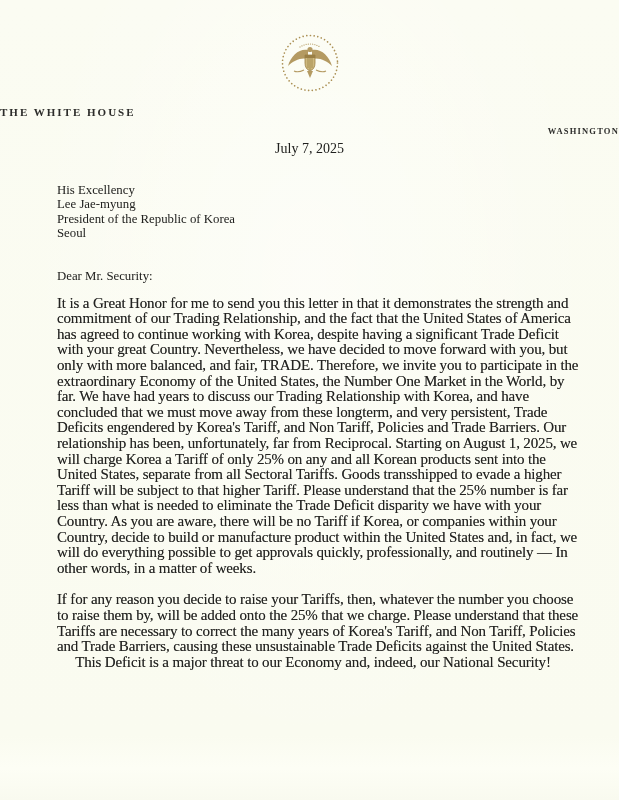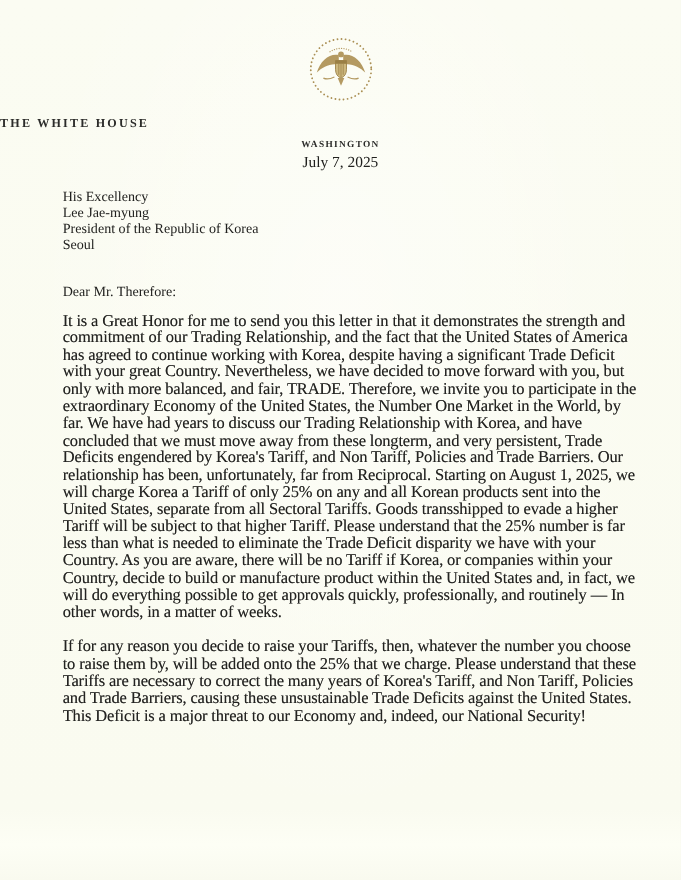--- a/index.html
+++ b/index.html
@@ -14,47 +14,47 @@
     color:#262624;
     overflow:hidden;
   }
   .seal{display:block;margin:33px auto 0 auto;}
   .org{
     text-align:left;margin-top:13px;
     font-size:11px;font-weight:700;letter-spacing:2px;
     color:#2c2c2a;
   }
   .city{
-    text-align:center;margin-top:8px;
+    text-align:right;margin-top:8px;
     font-size:8.5px;font-weight:700;letter-spacing:1.2px;
     color:#2c2c2a;
   }
   .date{
     text-align:center;margin-top:5px;
     font-size:14px;color:#20201e;
   }
   .recipient{
-    margin:15px 0 0 57px;
+    margin:26px 0 0 57px;
     font-size:12.8px;line-height:14.4px;
     white-space:pre-line;
     color:#21211f;
   }
   .salutation{
     margin:28px 0 0 57px;
     font-size:12.8px;color:#21211f;
   }
   .para{
     margin:12px 50px 0 57px;
     font-size:15px;line-height:15.6px;
     letter-spacing:-0.15px;
     white-space:pre;
     color:#232321;
     text-shadow:0 0 0.45px rgba(50,50,48,0.55);
   }
-  .para + .para{margin-top:16px;}
+  .para + .para{margin-top:16px;text-align:center;}
 </style>
 </head>
 <body>
 
 <div class="paper">
 
   <svg class="seal" width="64" height="60" viewBox="0 0 64 60" aria-hidden="true">
     <circle cx="32" cy="30" r="27.5" fill="none" stroke="#ab9055" stroke-width="1.7" stroke-dasharray="0.01 3.7" stroke-linecap="round"></circle>
     <path d="M22,14 Q32,8 42,14" fill="none" stroke="#b49a62" stroke-width="1.2" stroke-dasharray="0.01 2.2" stroke-linecap="round"></path>
     <path d="M10,33 C13,22 22,15 30,17 L30,26 C23,24 15,28 10,33 Z" fill="#b49a62"></path>
@@ -72,21 +72,21 @@
 
   <div class="city">WASHINGTON</div>
 
   <div class="date">July 7, 2025</div>
 
   <div class="recipient">His Excellency
 Lee Jae-myung
 President of the Republic of Korea
 Seoul</div>
 
-  <div class="salutation">Dear Mr. Therefore:</div>
+  <div class="salutation">Dear Mr. Security:</div>
 
   <div class="para">It is a Great Honor for me to send you this letter in that it demonstrates the strength and
 commitment of our Trading Relationship, and the fact that the United States of America
 has agreed to continue working with Korea, despite having a significant Trade Deficit
 with your great Country. Nevertheless, we have decided to move forward with you, but
 only with more balanced, and fair, TRADE. Therefore, we invite you to participate in the
 extraordinary Economy of the United States, the Number One Market in the World, by
 far. We have had years to discuss our Trading Relationship with Korea, and have
 concluded that we must move away from these longterm, and very persistent, Trade
 Deficits engendered by Korea's Tariff, and Non Tariff, Policies and Trade Barriers. Our

